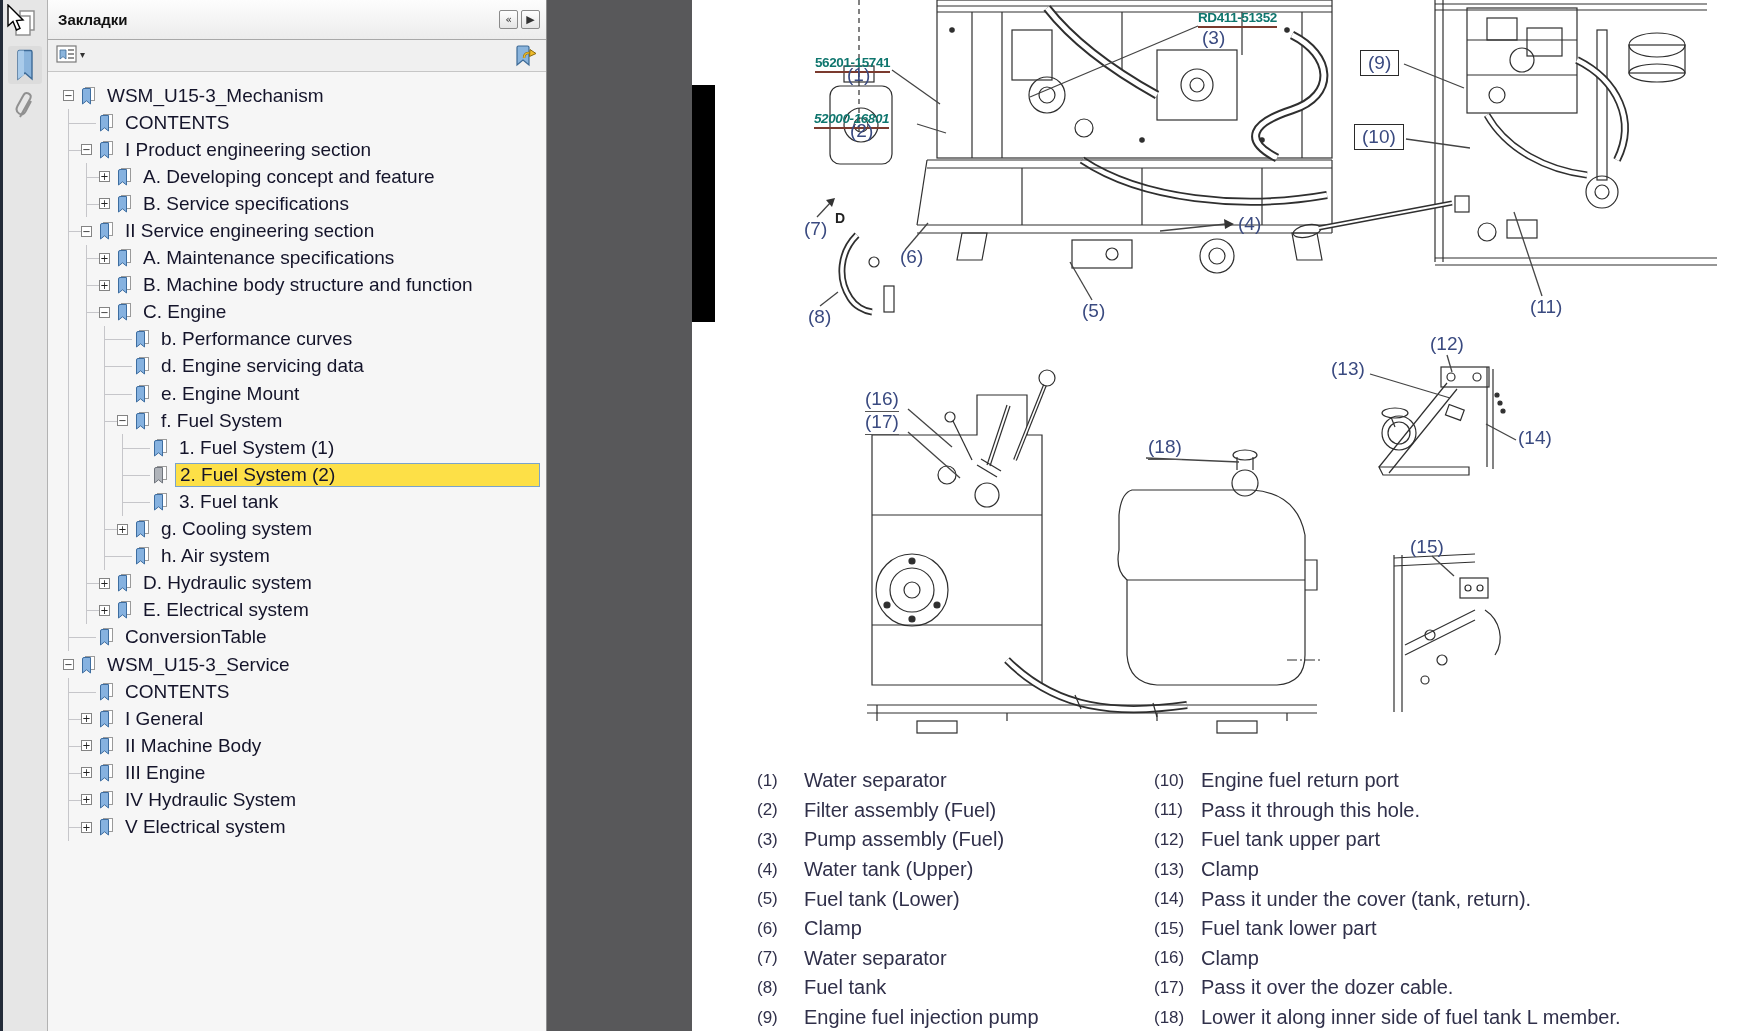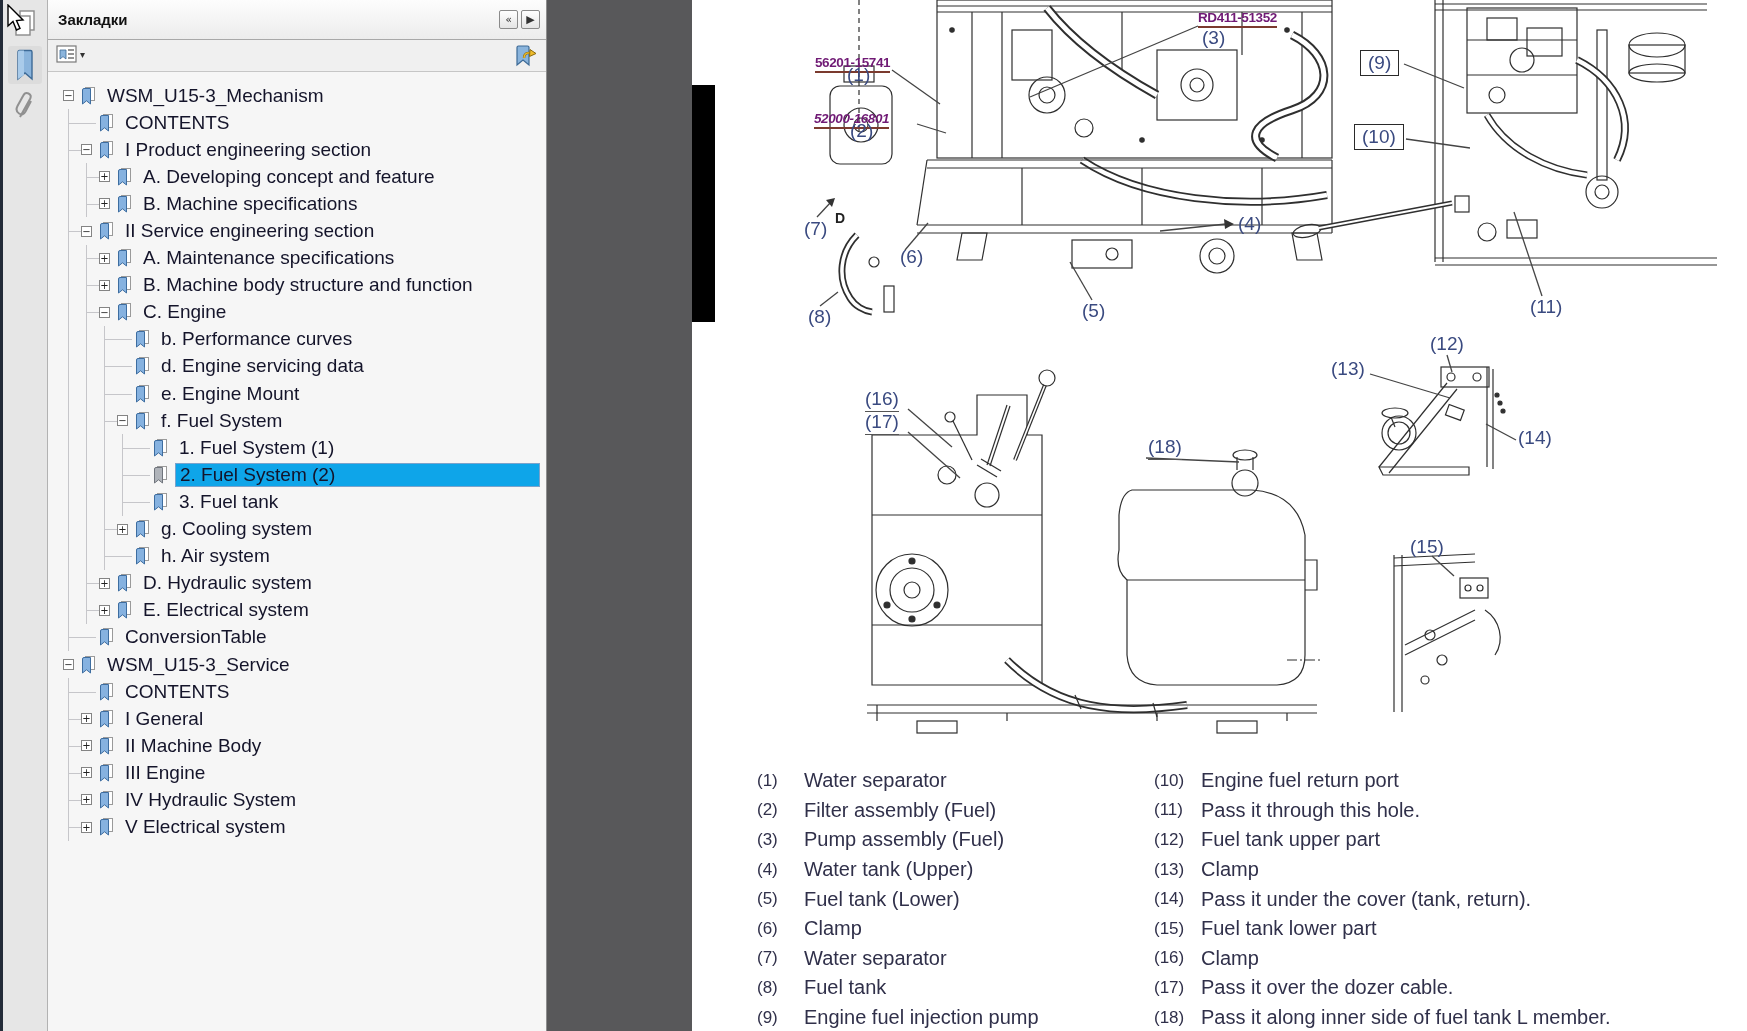--- a/index.html
+++ b/index.html
@@ -30,30 +30,30 @@
   .tree{position:absolute;top:72px;left:0;right:0;bottom:0;overflow:hidden;padding-top:10px;}
   .trow{display:flex;align-items:center;height:27.1px;padding-left:15px;position:relative;cursor:pointer;}
   .gcell{width:18px;height:100%;position:relative;flex:none;}
   .gcell::before{content:"";position:absolute;left:5px;top:0;bottom:0;width:1px;background:#c6c6ca;}
   .gcell.stub::after{content:"";position:absolute;left:5px;top:50%;width:14px;height:1px;background:#c6c6ca;}
   .ecell{width:18px;height:100%;position:relative;flex:none;display:flex;align-items:center;}
   .ecell.leaf::before{content:"";position:absolute;left:0;right:3px;top:50%;height:1px;background:#c6c6ca;}
   .exp{width:11px;height:11px;box-sizing:border-box;border:1px solid #848484;background:#fff;font:10px/9px "DejaVu Sans",sans-serif;color:#222;text-align:center;z-index:1;}
   .bmicon{flex:none;margin-right:7px;}
   .tlabel{font-size:19px;font-weight:500;color:#14142a;white-space:nowrap;padding:0 4px;line-height:24px;}
-  .trow.sel .tlabel{background:#0ea5e9;border:1px solid #7aa3cc;flex:1;margin-right:6px;line-height:22px;}
+  .trow.sel .tlabel{background:#fde047;border:1px solid #7aa3cc;flex:1;margin-right:6px;line-height:22px;}
 
   
   .gutter{width:145px;flex:none;background:#58585a;}
   .page{flex:1;position:relative;background:#fff;overflow:hidden;}
   .blackbar{position:absolute;left:0;top:85px;width:23px;height:237px;background:#000;}
   .art{position:absolute;left:0;top:0;}
 
   .callout{position:absolute;font-size:19px;color:#3a4a80;white-space:nowrap;z-index:3;}
-  .callout.pn{font-size:13.5px;font-weight:bold;letter-spacing:-0.4px;color:#701a75;border-bottom:2px solid #7b3a2e;padding-bottom:1px;}
+  .callout.pn{font-size:13.5px;font-weight:bold;letter-spacing:-0.4px;color:#0f766e;border-bottom:2px solid #7b3a2e;padding-bottom:1px;}
   .callout.boxed{border:1.5px solid #2a2a2a;padding:1px 7px;background:#fff;}
   .callout.ul{border-bottom:1.5px solid #555;padding-bottom:1px;}
   .callout.sm{font-size:14px;font-weight:bold;color:#222;}
 
   .parts{position:absolute;z-index:3;}
   .prow{display:flex;height:29.6px;align-items:center;}
   .pnum{width:47px;flex:none;font-size:17px;color:#30304a;}
   .plabel{font-size:20px;color:#30304a;white-space:nowrap;}
 </style>
 </head>
@@ -157,21 +157,21 @@
         <div class="trow">
           <span class="gcell"></span>
           <span class="gcell stub"></span>
           <span class="ecell">
             <span class="exp">+</span>
           </span>
           <svg class="bmicon" width="15" height="18" viewBox="0 0 15 18">
             <rect x="4.5" y="0.5" width="9" height="13" fill="#fff" stroke="#9a9a9a"></rect>
             <path d="M1.5,3 Q1.5,1.5 3,1.5 H9.5 V17 L5.5,13.8 1.5,17 Z" fill="#86b2e0" stroke="#3d6da0" stroke-width="1"></path>
           </svg>
-          <span class="tlabel">B. Machine specifications</span>
+          <span class="tlabel">B. Service specifications</span>
         </div>
         <div class="trow">
           <span class="gcell stub"></span>
           <span class="ecell">
             <span class="exp">−</span>
           </span>
           <svg class="bmicon" width="15" height="18" viewBox="0 0 15 18">
             <rect x="4.5" y="0.5" width="9" height="13" fill="#fff" stroke="#9a9a9a"></rect>
             <path d="M1.5,3 Q1.5,1.5 3,1.5 H9.5 V17 L5.5,13.8 1.5,17 Z" fill="#86b2e0" stroke="#3d6da0" stroke-width="1"></path>
           </svg>
@@ -721,17 +721,17 @@
         <div class="prow">
           <span class="pnum">(16)</span>
           <span class="plabel">Clamp</span>
         </div>
         <div class="prow">
           <span class="pnum">(17)</span>
           <span class="plabel">Pass it over the dozer cable.</span>
         </div>
         <div class="prow">
           <span class="pnum">(18)</span>
-          <span class="plabel">Pass it along inner side of fuel tank L member.</span>
+          <span class="plabel">Lower it along inner side of fuel tank L member.</span>
         </div>
       </div>
   </div>
 </div>
 
 </body></html>

